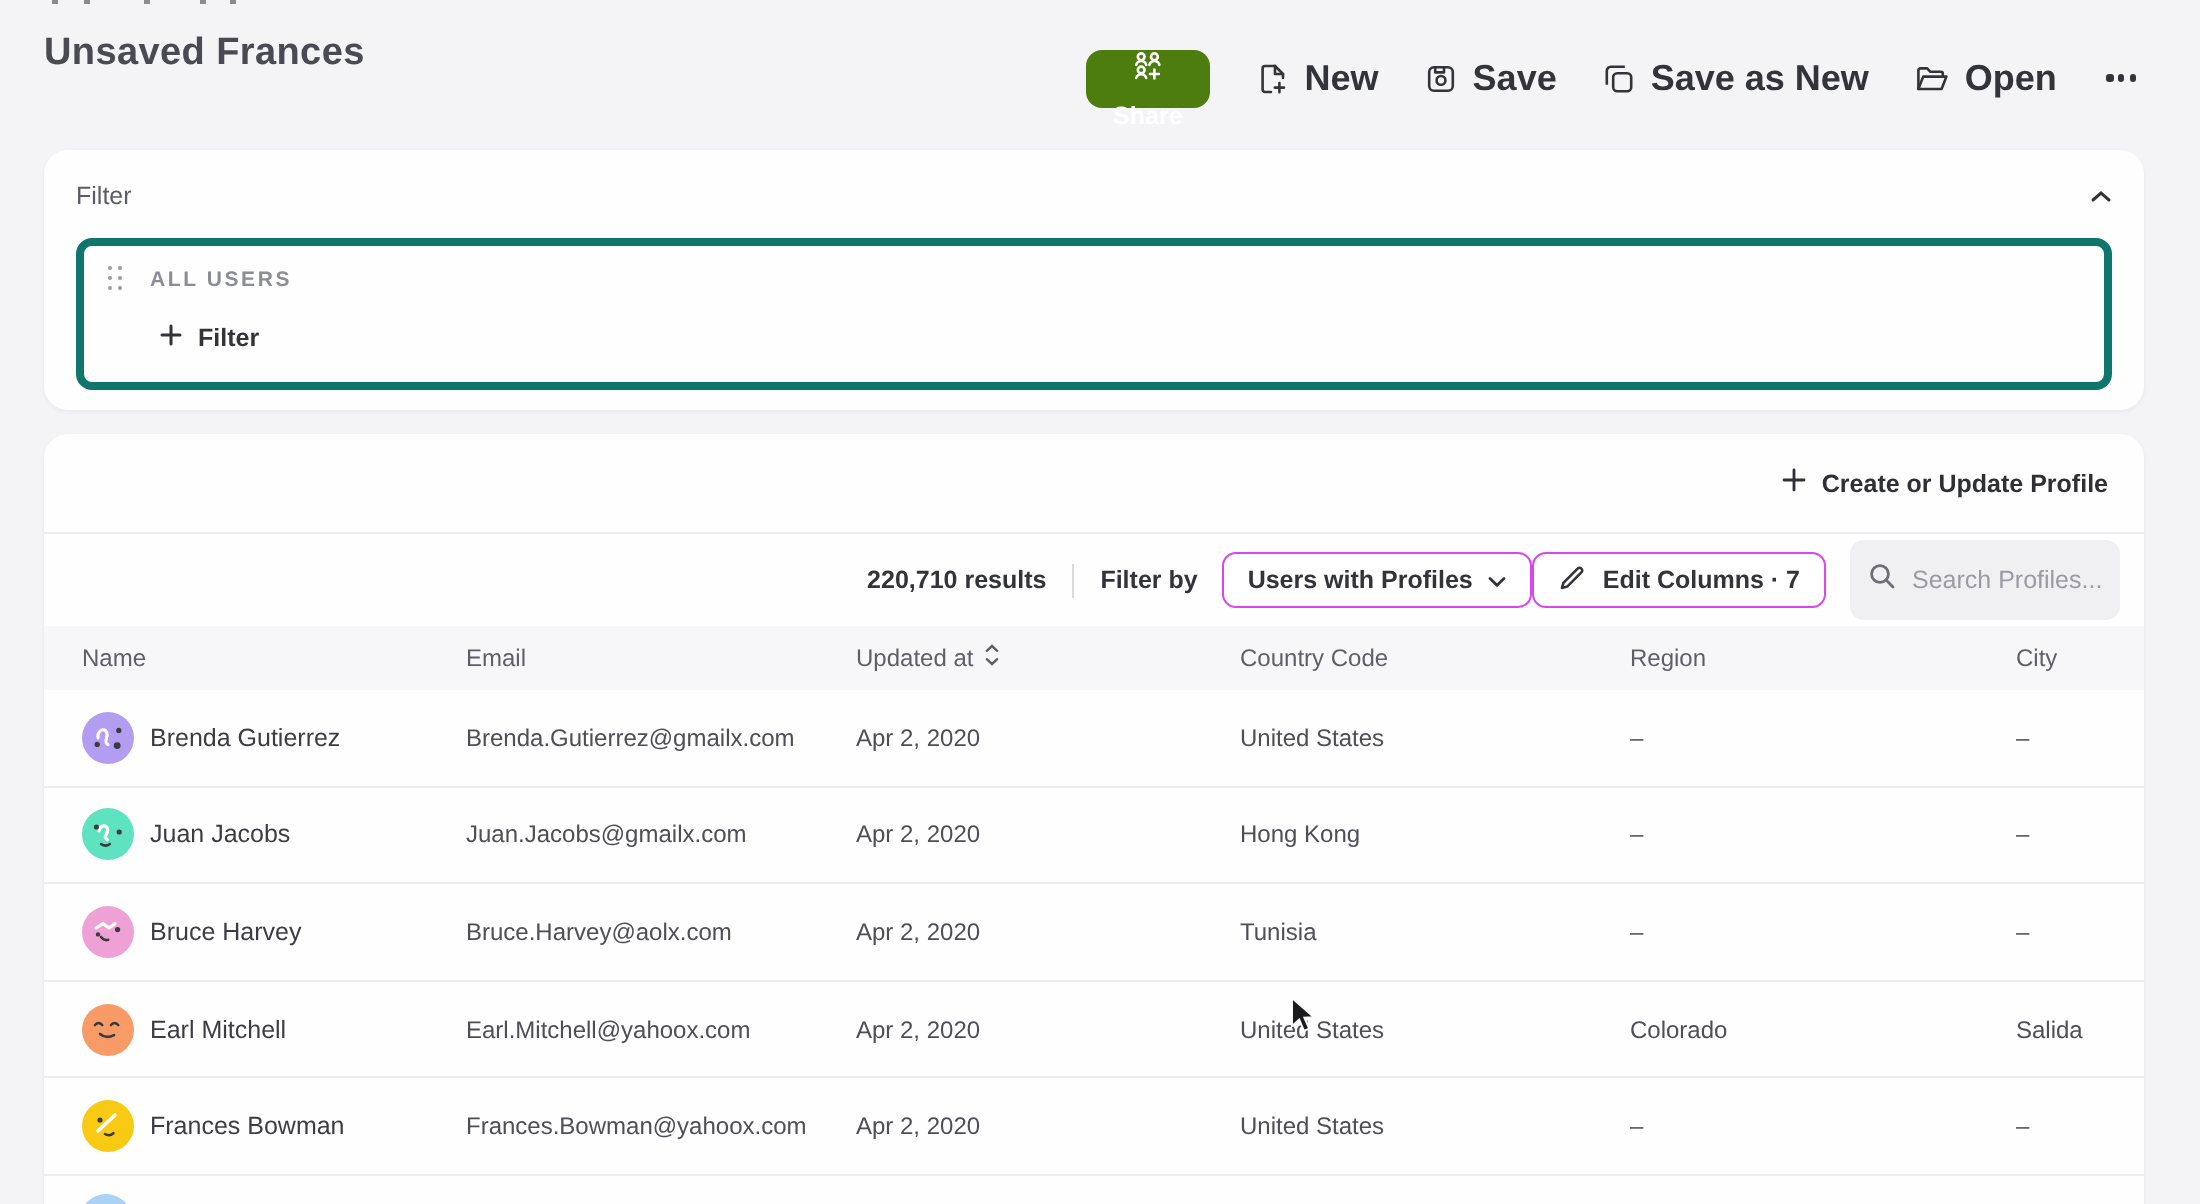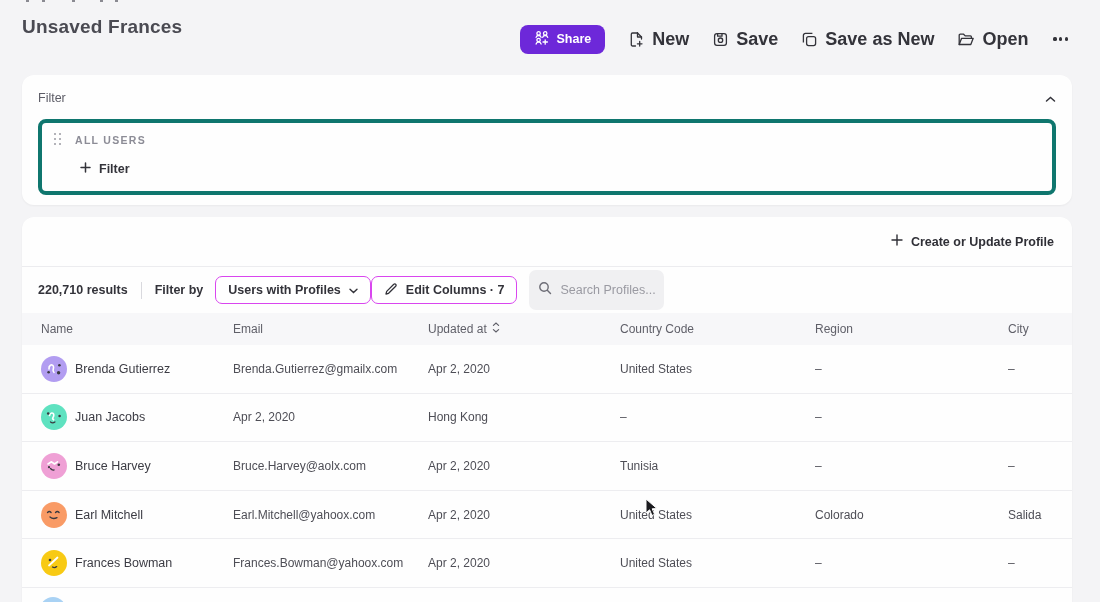--- a/index.html
+++ b/index.html
@@ -8,41 +8,41 @@
 
   
   .clipped-top { position:absolute; top:0; left:26px; height:3px; }
   .clipped-top i { position:absolute; top:0; height:2px; width:3px; background:#8a8a92; }
 
   
   .page-title { position:absolute; left:22px; top:16px; font-size:19px; font-weight:700; color:#4a4a52; letter-spacing:.2px; }
   .toolbar { position:absolute; top:24px; right:30px; height:30px; display:flex; align-items:center; gap:23px; }
   .tbtn { display:flex; align-items:center; gap:7px; font-size:18px; font-weight:700; color:#33333a; cursor:pointer; white-space:nowrap; }
   .tbtn svg { display:block; }
-  .share-btn { display:flex; align-items:center; gap:7px; background:#6d28d9; color:#fff; font-size:12.5px; font-weight:700; padding:0 14px; height:29px; border-radius:8px; border:none; cursor:pointer; }
+  .share-btn { display:flex; align-items:center; gap:7px; background:#4d7c0f; color:#fff; font-size:12.5px; font-weight:700; padding:0 14px; height:29px; border-radius:8px; border:none; cursor:pointer;flex-direction:column; }
   .dots { display:flex; gap:2.5px; cursor:pointer; padding:4px 2px; }
   .dots i { width:3.2px; height:3.2px; border-radius:50%; background:#33333a; }
 
   
   .card { position:absolute; left:22px; width:1050px; background:#fefefe; border-radius:12px; box-shadow:0 1px 2px rgba(30,30,40,.05); }
   .filter-card { top:75px; height:130px; padding:14px 16px; }
   .filter-head { display:flex; justify-content:space-between; align-items:center; }
   .filter-title { font-size:12.5px; color:#5c5c66; }
   .filter-inner { margin-top:12px; height:76px; border:4px solid #0f766e; border-radius:8px; padding:10px 12px; }
   .group-row { display:flex; align-items:center; gap:13px; }
   .drag-handle { display:grid; grid-template-columns:repeat(2,3px); grid-auto-rows:3px; gap:2px; cursor:grab; }
   .drag-handle i { width:2px; height:2px; border-radius:50%; background:#9a9aa2; }
   .group-label { font-size:10.5px; font-weight:700; letter-spacing:1.3px; color:#8c8c96; }
   .add-filter { margin:16px 0 0 26px; display:inline-flex; align-items:center; gap:8px; font-size:12.5px; font-weight:700; color:#33333a; cursor:pointer; }
 
   .profiles-card { top:217px; height:400px; padding:0; }
   .create-row { height:50px; display:flex; justify-content:flex-end; align-items:center; padding:0 18px; border-bottom:1px solid #ececef; }
   .create-btn { display:flex; align-items:center; gap:8px; font-size:12.5px; font-weight:700; color:#2f2f36; cursor:pointer; }
 
-  .results-bar { height:46px; display:flex; align-items:center; justify-content:flex-start; padding:0 12px 0 16px; }
+  .results-bar { height:46px; display:flex; align-items:center; justify-content:flex-end; padding:0 12px 0 16px; }
   .rb-left { display:flex; align-items:center; }
   .results-count { font-size:12.5px; font-weight:700; color:#33333a; }
   .vdiv { width:1px; height:17px; background:#d9d9de; margin:0 13px; }
   .filter-by { font-size:12.5px; font-weight:700; color:#33333a; margin-right:12px; }
   .pill { display:flex; align-items:center; gap:8px; height:28px; padding:0 12px; border:1px solid #d946ef; border-radius:7px; background:#fff; font-size:12.5px; font-weight:700; color:#33333a; cursor:pointer; white-space:nowrap; }
   .rb-right { display:flex; align-items:center; gap:12px; }
   .search-box { display:flex; align-items:center; gap:8px; width:135px; height:40px; background:#f0f0f2; border-radius:7px; padding:0 9px; }
   .search-box input { border:none; outline:none; background:transparent; width:100%; font-size:12.5px; color:#4c4c54; font-family:"Liberation Sans",sans-serif; }
   .search-box input::placeholder { color:#9a9aa2; }
 
@@ -271,20 +271,21 @@
       <span class="avatar" style="background: rgb(95, 226, 192);">
         <svg viewBox="0 0 26 26" width="26" height="26" fill="none">
             <path d="M8.5 11.5 C9 8.5 12.5 8 12.8 10.8 C13.1 13.4 10 14.2 12.6 15.8" stroke="#ffffff" stroke-width="1.6" stroke-linecap="round"></path>
             <circle cx="7.2" cy="9.5" r="1.3" fill="#3a3a40"></circle>
             <circle cx="18.6" cy="12" r="1.3" fill="#3a3a40"></circle>
             <path d="M9.5 18 q2.2 1.6 4.4 0" stroke="#3a3a40" stroke-width="1.3" stroke-linecap="round"></path>
           </svg>
       </span>
       <span>Juan Jacobs</span>
     </div>
+    <div>Juan.Jacobs@gmailx.com</div>
     <div>Apr 2, 2020</div>
     <div>Hong Kong</div>
     <div class="dash">–</div>
     <div class="dash">–</div>
   </div>
 
   <div class="trow tbody-row">
     <div class="name-cell">
       <span class="avatar" style="background: rgb(239, 160, 213);">
         <svg viewBox="0 0 26 26" width="26" height="26" fill="none">

